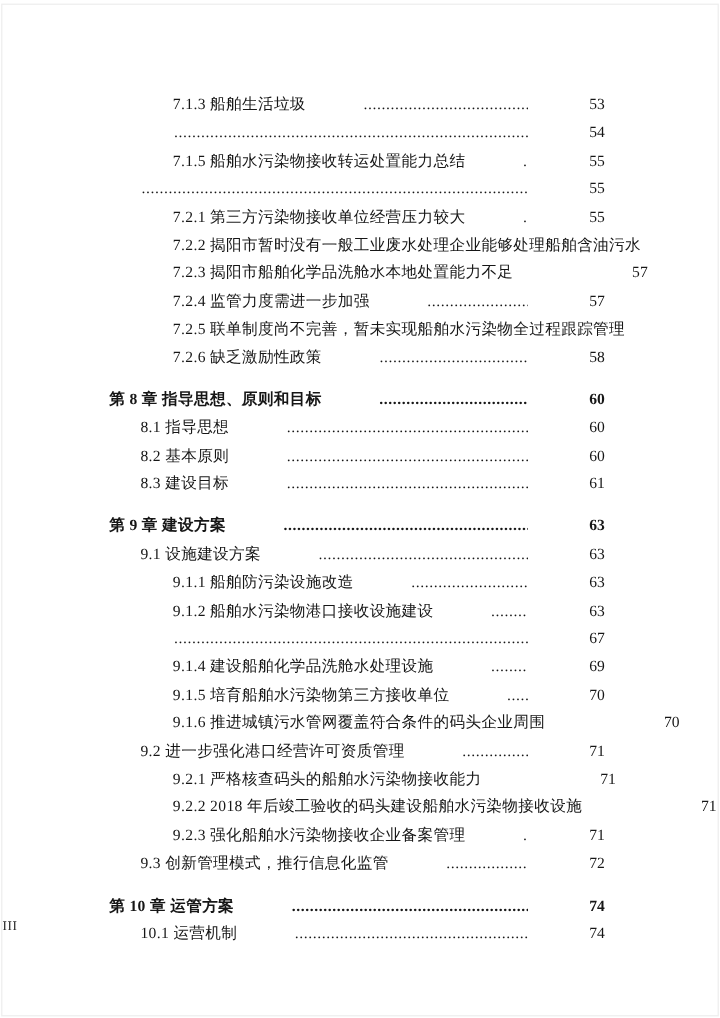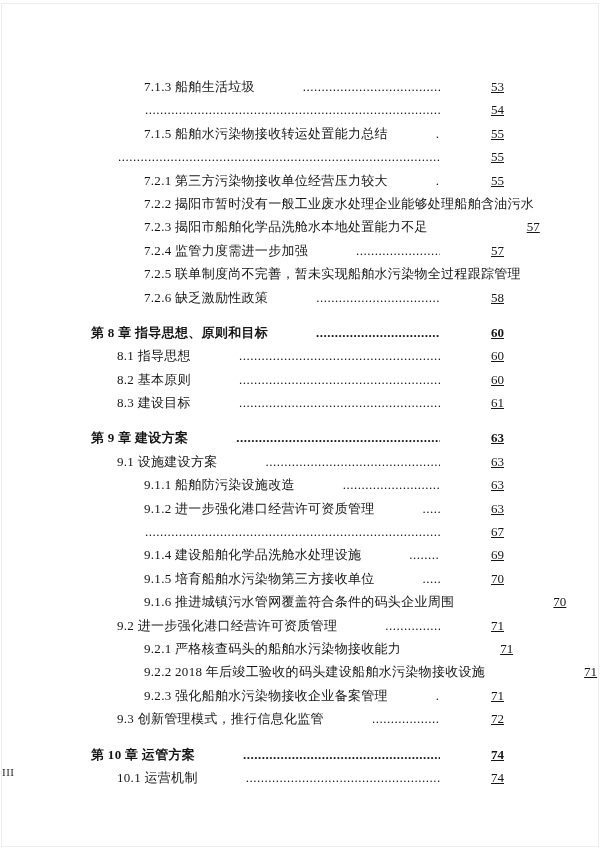--- a/index.html
+++ b/index.html
@@ -52,21 +52,20 @@
     letter-spacing: 0.5px;
   }
   .toc-dots::after {
     content: "..................................................................................................................................................................................................";
   }
   .toc-page {
     flex: 0 0 auto;
     padding-left: 3px;
     min-width: 14px;
     text-align: right;
-    text-decoration: underline;
   }
   .footer-page-number {
     position: absolute;
     top: 762px;
     left: 0;
     width: 100%;
     text-align: left;
     font-size: 11px;
     letter-spacing: 0.5px;
     color: #2a2a2a;
@@ -171,21 +170,21 @@
     <span class="toc-page">63</span>
   </div>
 
   <div class="toc-row lvl3">
     <span class="toc-label">9.1.1 船舶防污染设施改造</span>
     <span class="toc-dots"></span>
     <span class="toc-page">63</span>
   </div>
 
   <div class="toc-row lvl3">
-    <span class="toc-label">9.1.2 进一步强化港口经营许可资质管理</span>
+    <span class="toc-label">9.1.2 船舶水污染物港口接收设施建设</span>
     <span class="toc-dots"></span>
     <span class="toc-page">63</span>
   </div>
 
   <div class="toc-row lvl3">
     <span class="toc-dots"></span>
     <span class="toc-page">67</span>
   </div>
 
   <div class="toc-row lvl3">

